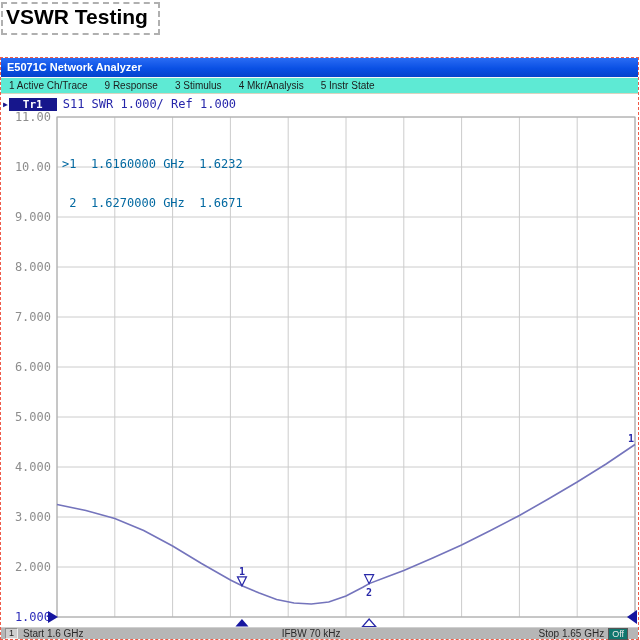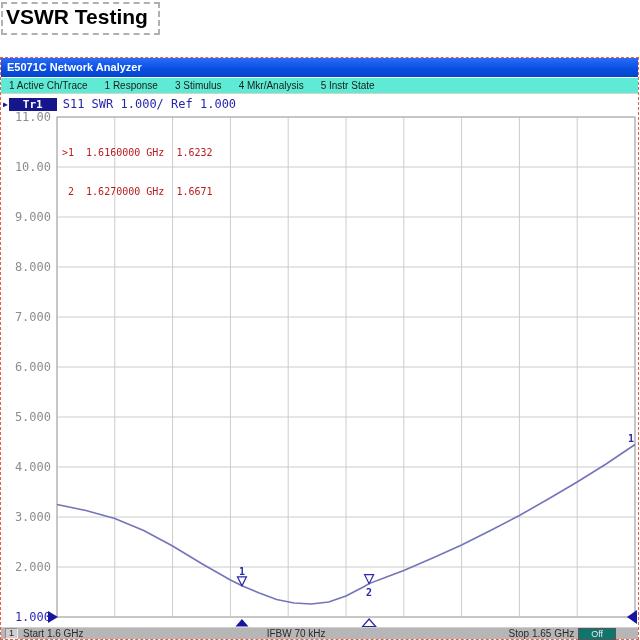--- a/index.html
+++ b/index.html
@@ -23,63 +23,63 @@
   .menubar{position:absolute;left:0;top:19px;width:100%;height:17px;background:#5eead4;
     border-top:1px solid #f8f8f4;border-bottom:1px solid #d8d4c0;box-sizing:border-box;
     display:flex;align-items:center;gap:17px;padding-left:8px;font-size:10px;color:#1c1c1c;}
   .menubar span{white-space:nowrap;}
 
   .tracebar{position:absolute;left:2px;top:39px;height:14px;display:flex;align-items:center;
     font-family:"DejaVu Sans Mono",monospace;font-size:12px;color:#2626aa;}
   .tr-arrow{color:#16168c;font-size:8px;margin-right:1px;}
   .tr-badge{background:#16168c;color:#fff;font-weight:bold;font-size:11px;padding:0 14px;margin-right:6px;}
 
-  .readout{position:absolute;left:61px;top:62px;z-index:3;
-    font-family:"DejaVu Sans Mono",monospace;font-size:10px;line-height:13px;
-    color:#b91c1c;white-space:pre;}
+  .readout{position:absolute;left:61px;top:74px;z-index:3;
+    font-family:"DejaVu Sans Mono",monospace;font-size:12px;line-height:13px;
+    color:#0369a1;white-space:pre;}
 
   svg.plot{position:absolute;left:0;top:54px;z-index:2;}
   .tick{fill:#8d8d8d;font-family:"DejaVu Sans Mono",monospace;font-size:12px;}
   .tickref{fill:#2a2ab8;font-family:"DejaVu Sans Mono",monospace;font-size:12px;}
   .gline{stroke:#cccccc;stroke-width:1;}
   .gborder{fill:none;stroke:#a8a8a8;stroke-width:1;}
   .curve{fill:none;stroke:#7474bc;stroke-width:1.6;}
   .mk{fill:#ffffff;stroke:#2828a8;stroke-width:1.2;}
   .navyfill{fill:#1616a0;}
   .mklabel{fill:#2828a8;font-family:"DejaVu Sans Mono",monospace;font-size:10px;font-weight:bold;}
 
   .statusbar{position:absolute;left:0;top:569px;width:100%;height:12px;background:#b6b6b6;
     border-top:1px solid #cfcfcf;display:flex;align-items:center;font-size:10px;color:#2a2a2a;
     padding:0 4px;box-sizing:border-box;}
   .ch-box{background:#cfcfcf;border:1px solid #8e8e8e;border-right-color:#eee;border-bottom-color:#eee;
     font-size:9px;line-height:9px;padding:0 3px;margin-right:5px;color:#222;}
   .sb-start{flex:0 0 auto;}
   .sb-center{flex:1 1 auto;text-align:center;}
   .sb-stop{flex:0 0 auto;margin-right:4px;}
   .off-badge{background:#0f766e;border:1px solid #555;color:#e8e8e8;font-size:9px;line-height:10px;
-    padding:0 12px;margin-right:18px;}
+    padding:0 3px;margin-right:6px;}
 </style>
 </head>
 <body>
 
 <div class="canvas">
 
   <div class="heading-box">
     <h1>VSWR Testing</h1>
   </div>
 
   <div class="analyzer">
 
     <div class="titlebar">
       <span>E5071C Network Analyzer</span>
     </div>
 
     <div class="menubar">
       <span>1 Active Ch/Trace</span>
-      <span>1 Response</span>
+      <span>9 Response</span>
       <span>3 Stimulus</span>
       <span>4 Mkr/Analysis</span>
       <span>5 Instr State</span>
     </div>
 
     <div class="tracebar">
       <span class="tr-arrow">▶</span>
       <span class="tr-badge">Tr1</span>
       <span>S11 SWR 1.000/ Ref 1.000</span>
     </div>

